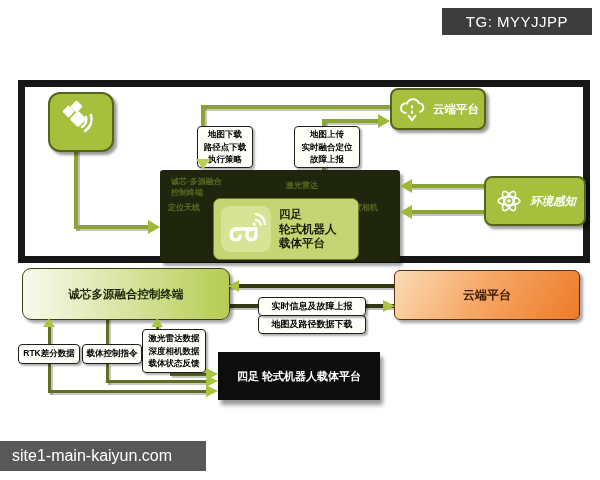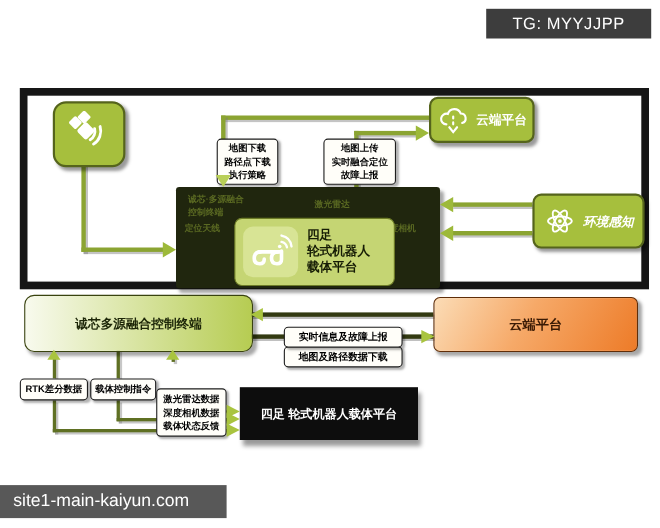--- a/index.html
+++ b/index.html
@@ -76,21 +76,21 @@
   #labelL2{left:258px;top:297px;width:108px;height:19px;font-size:9px;}
   .vline{position:absolute;background:#5f7023;width:3px;z-index:1;box-shadow:2px 2px 0 rgba(130,130,130,.45);}
   #v1{left:48px;top:324px;height:20px;} #v2{left:106px;top:318px;height:26px;} #v3{left:156px;top:324px;height:5px;}
   #arrU1{left:43px;top:318px;} #arrU3{left:151px;top:318px;}
   #v1b{left:48px;top:364px;height:29px;} #h1b{left:48px;top:390px;width:160px;height:3px;}
   #v2b{left:106px;top:364px;height:19px;} #h2b{left:106px;top:380px;width:102px;height:3px;}
   #h3b{left:170px;top:373px;width:38px;height:3px;}
   #arrR1{left:206px;top:385px;} #arrR2{left:206px;top:375px;} #arrR3{left:206px;top:368px;}
   #rtkLabel{left:18px;top:344px;width:62px;height:20px;font-size:8.5px;}
   #cmdLabel{left:82px;top:344px;width:60px;height:20px;font-size:8.5px;}
-  #sensorLabel{left:142px;top:329px;width:64px;height:44px;font-size:8.5px;line-height:1.5;margin-top:24px;}
+  #sensorLabel{left:142px;top:329px;width:64px;height:44px;font-size:8.5px;line-height:1.5;}
   #blackBox{position:absolute;left:218px;top:352px;width:162px;height:48px;background:#0d0d0d;
             box-shadow:3px 5px 4px rgba(0,0,0,.4);display:flex;align-items:center;justify-content:center;
             color:#fff;font-size:11px;font-weight:bold;z-index:2;white-space:nowrap;}
 </style>
 </head>
 <body>
 
 <div id="canvas">
 
   <div id="badgeTop" class="badge">TG: MYYJJPP</div>

